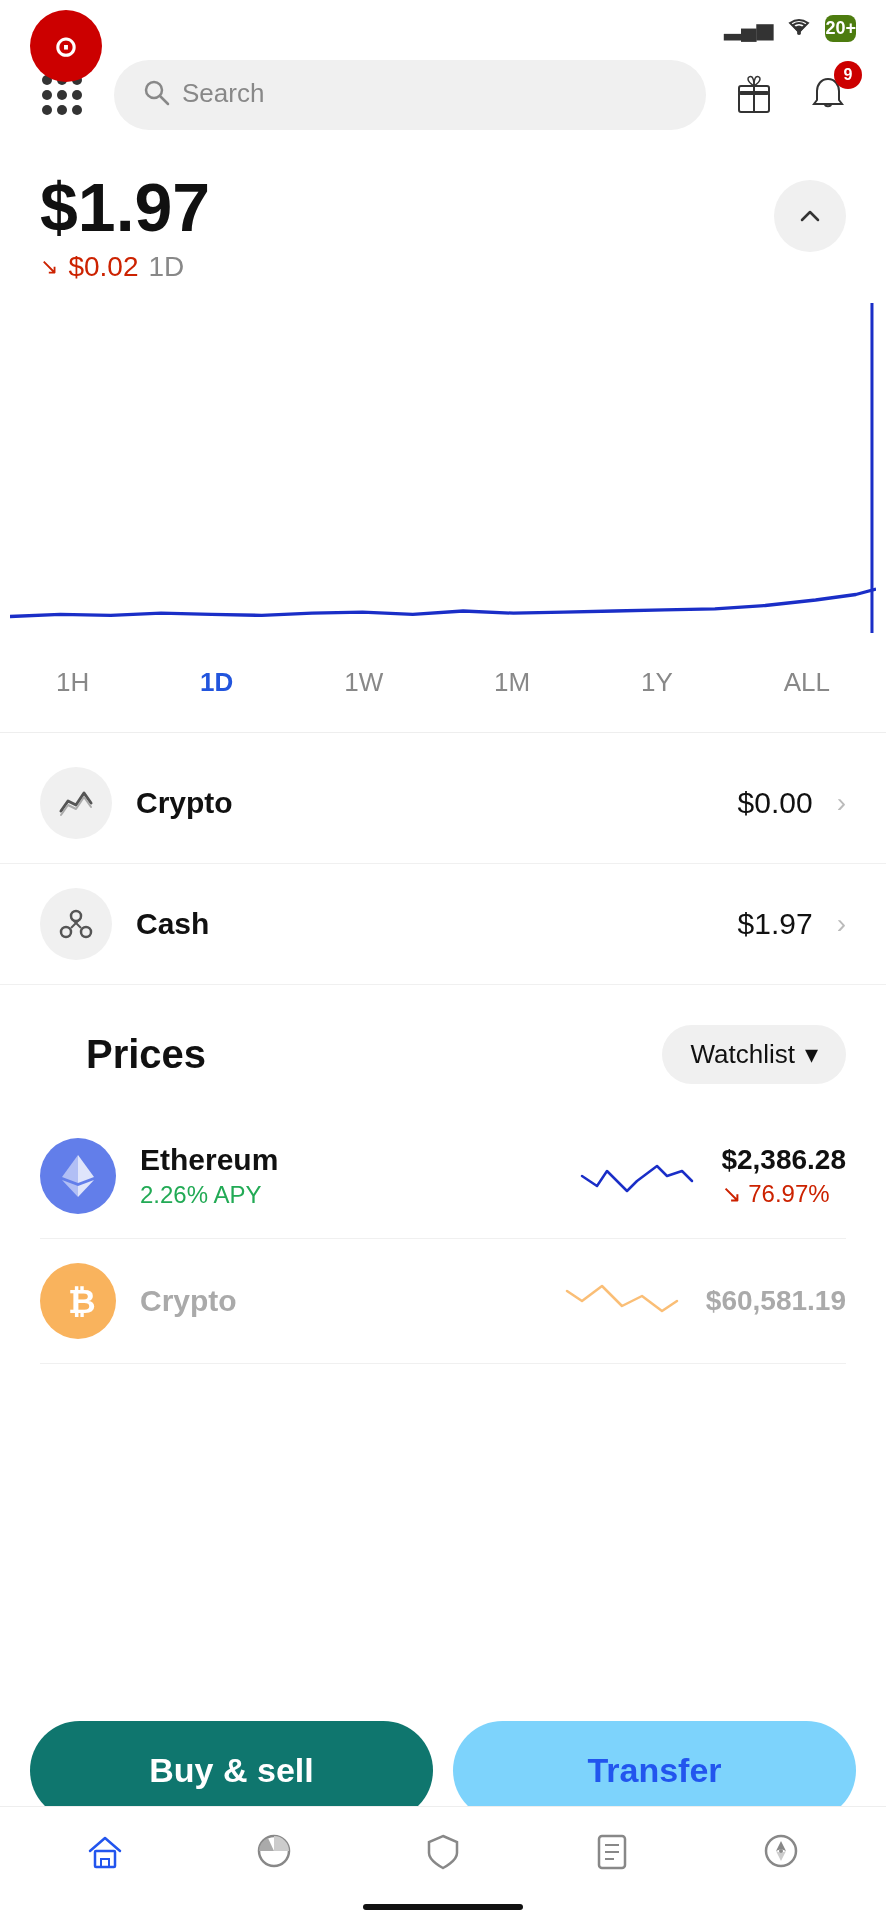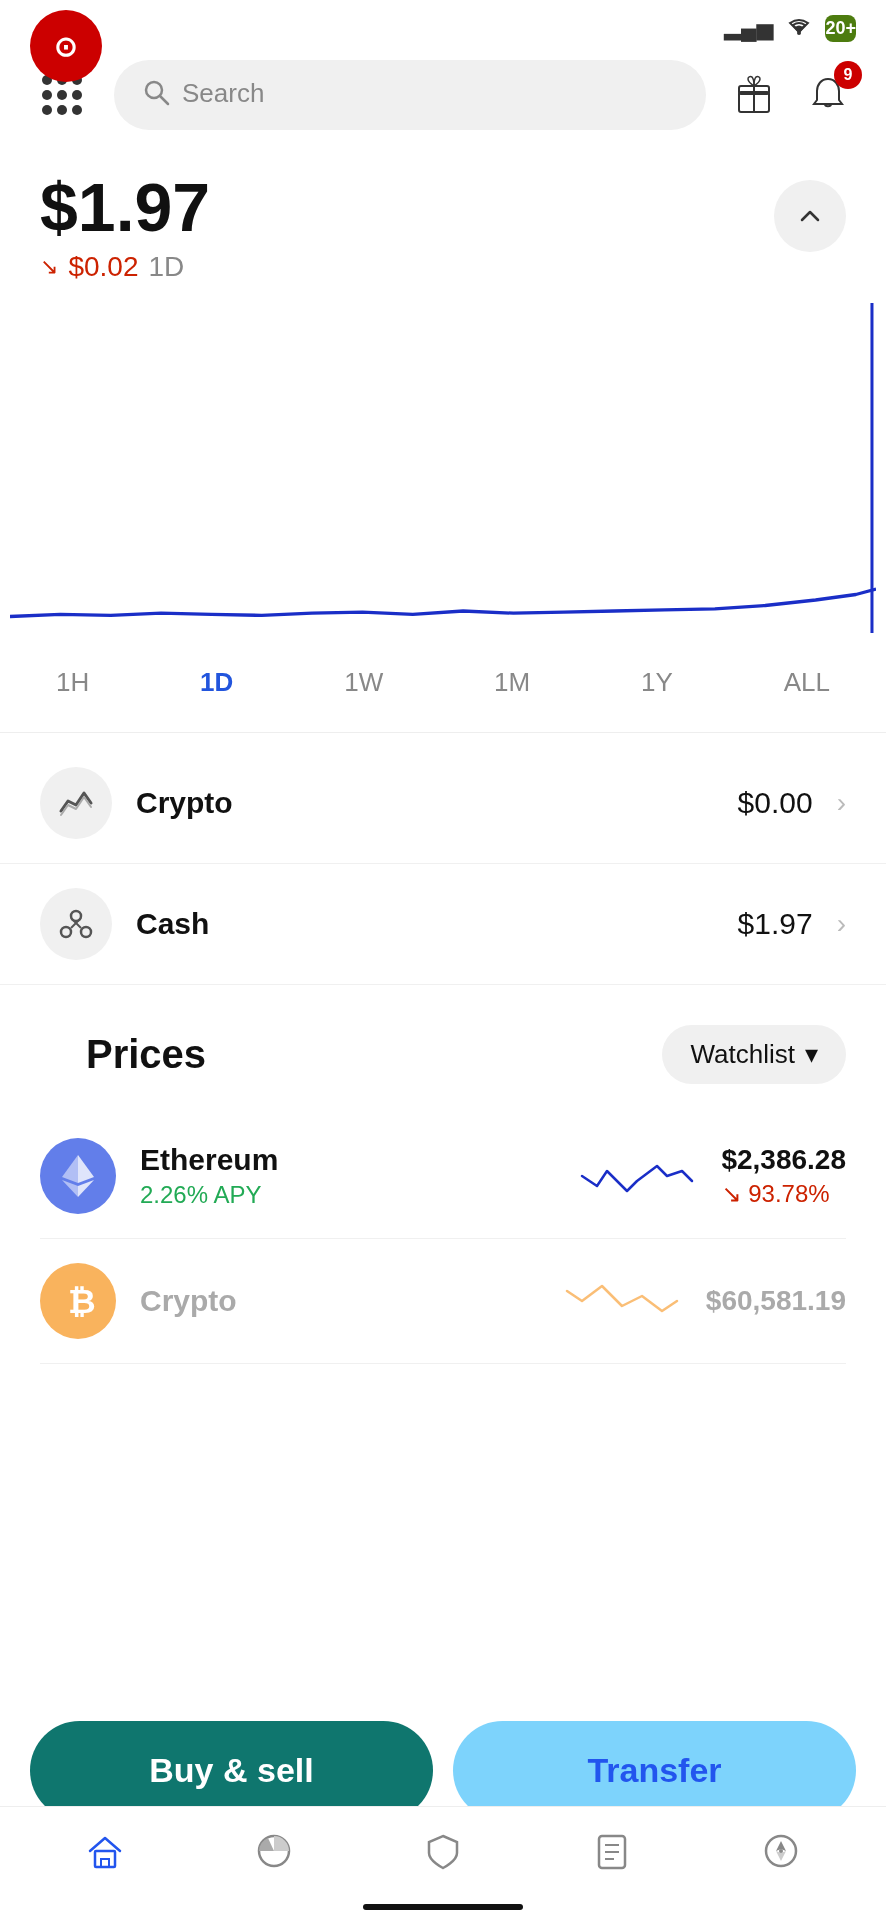--- a/index.html
+++ b/index.html
@@ -535,21 +535,21 @@
     </div>
     <div class="coin-info">
       <div class="coin-name">Ethereum</div>
       <div class="coin-apy">2.26% APY</div>
     </div>
     <svg class="coin-chart" viewBox="0 0 120 60">
       <polyline points="5,30 20,40 30,25 50,45 60,35 80,20 90,30 105,25 115,35" fill="none" stroke="#1a2ec7" stroke-width="2.5" stroke-linecap="round" stroke-linejoin="round"></polyline>
     </svg>
     <div class="coin-prices">
       <div class="coin-price">$2,386.28</div>
-      <div class="coin-change">↘ 93.78%</div>
+      <div class="coin-change">↘ 76.97%</div>
     </div>
   </div>
 
   <div class="coin-item">
     <div class="coin-logo btc-logo">
       <svg width="36" height="40" viewBox="0 0 36 40">
         <text x="8" y="32" font-size="34" fill="white" font-weight="bold">₿</text>
       </svg>
     </div>
     <div class="coin-info">

